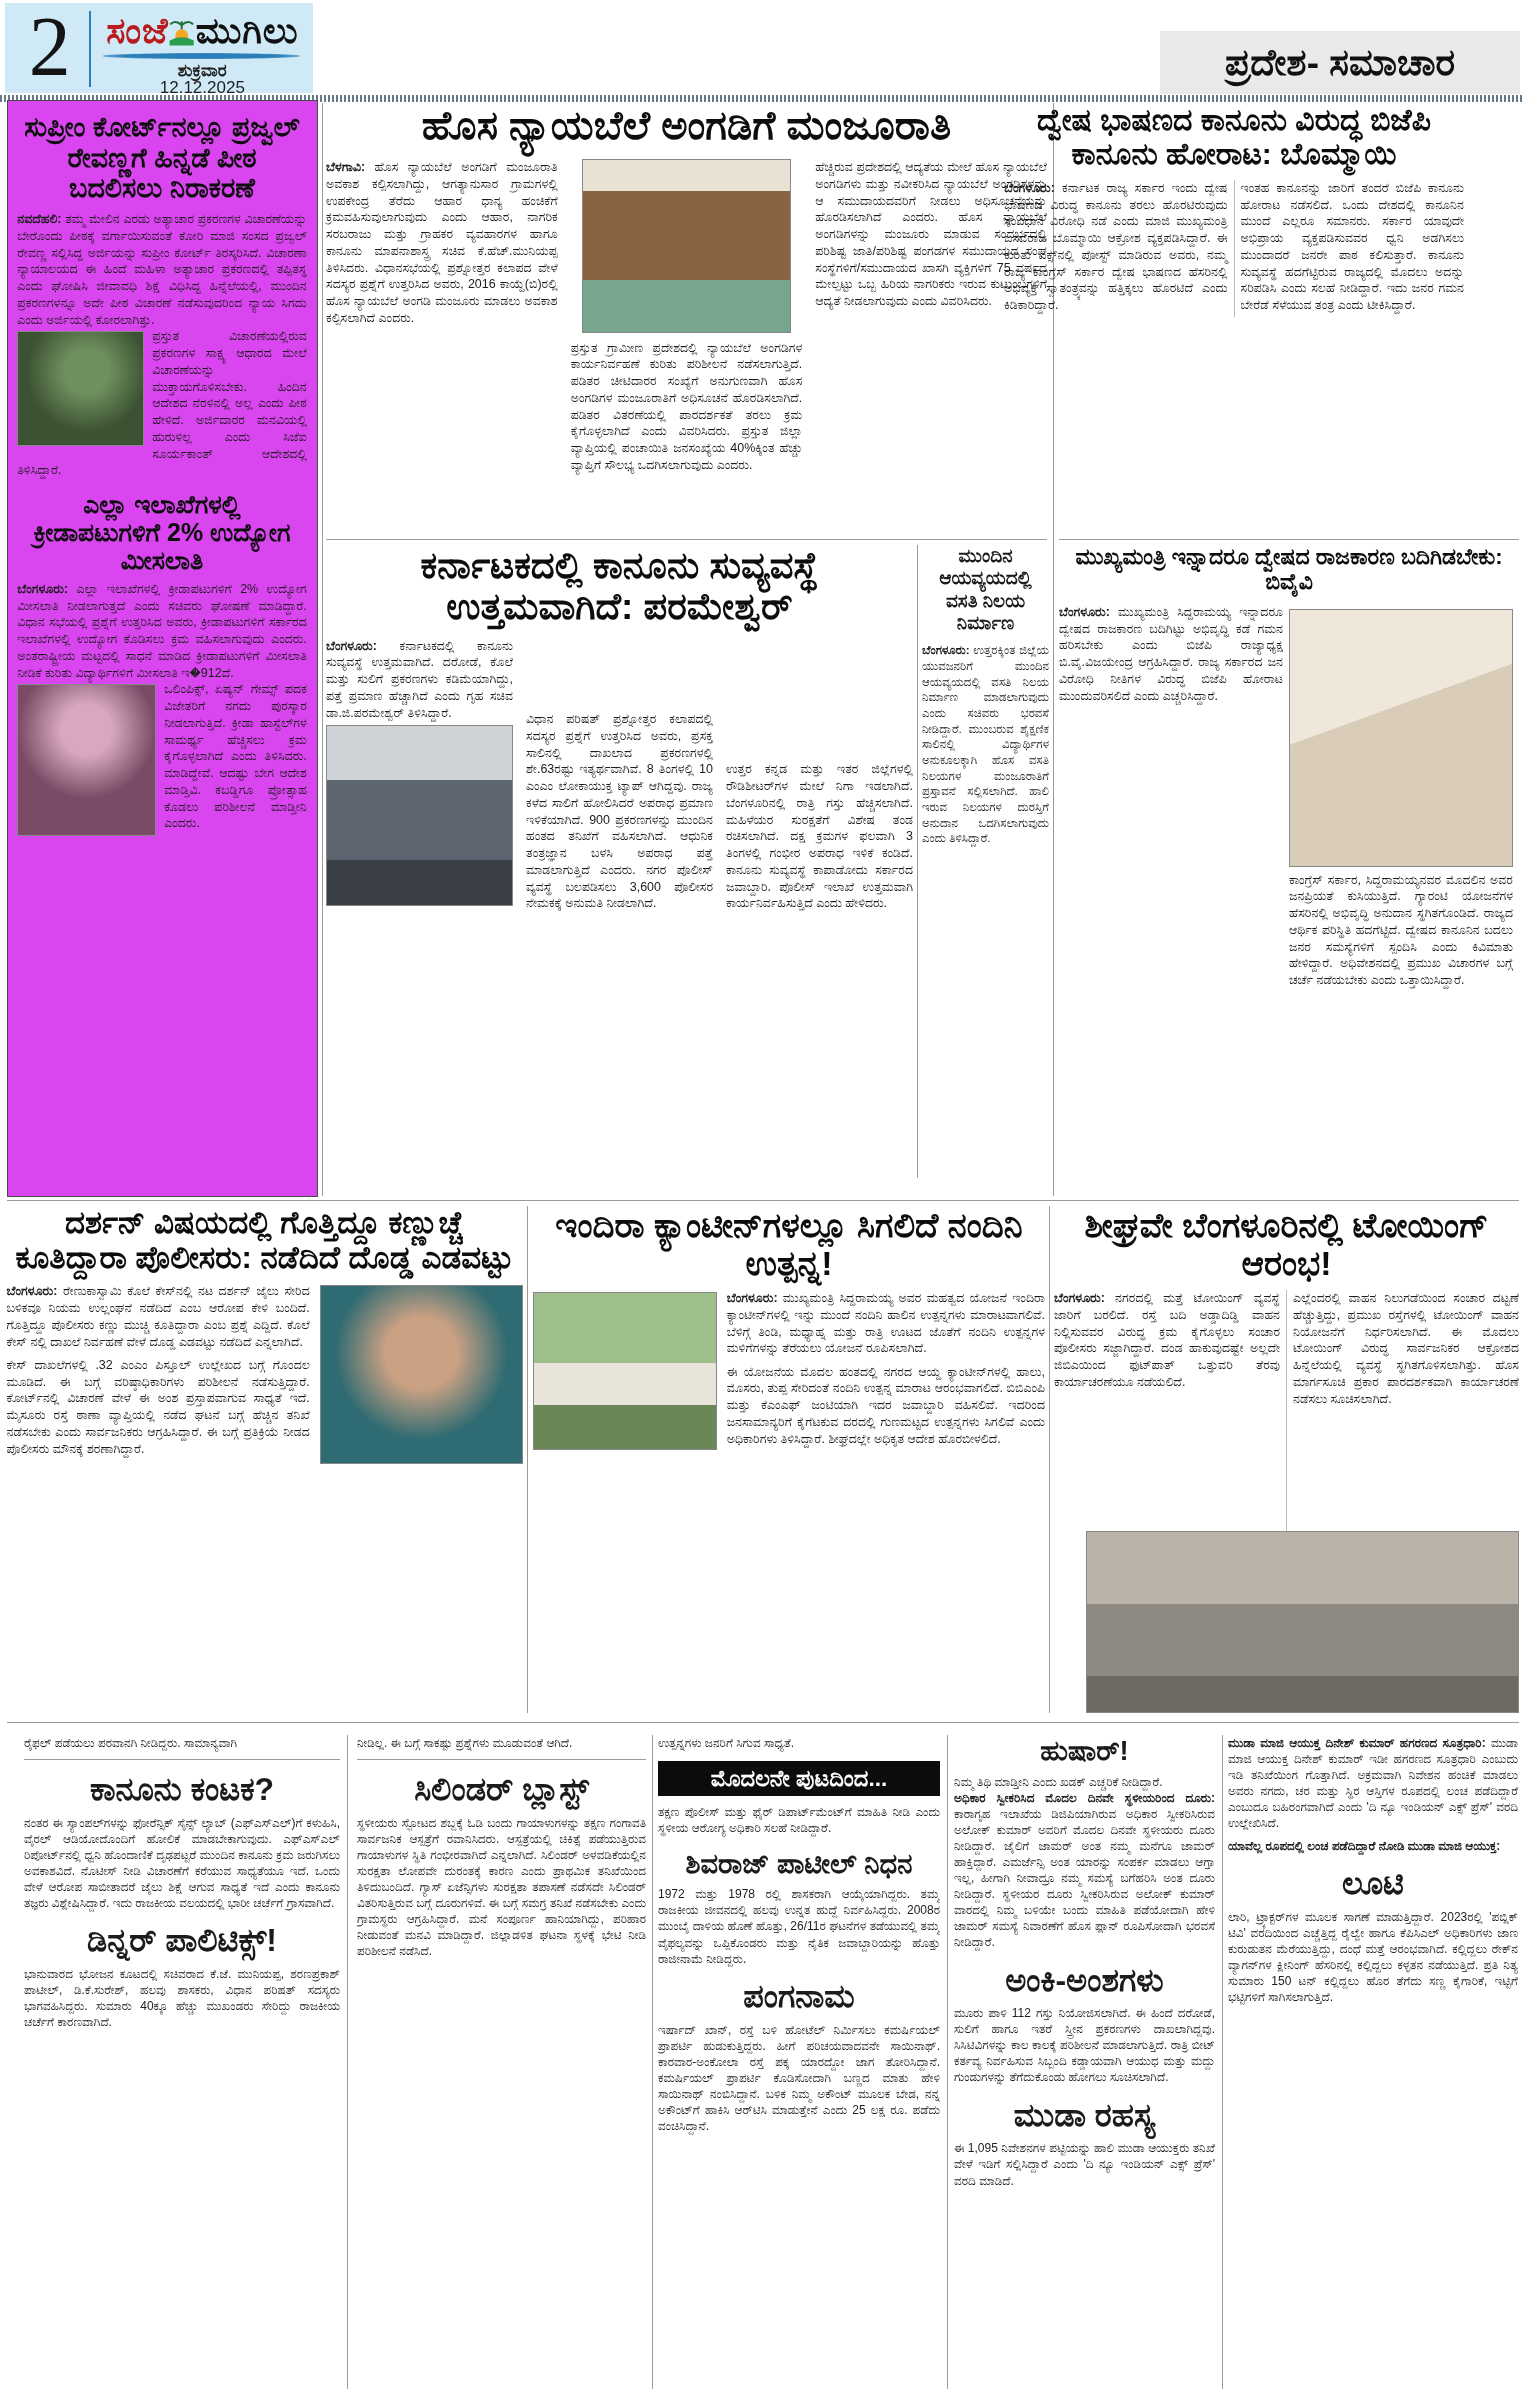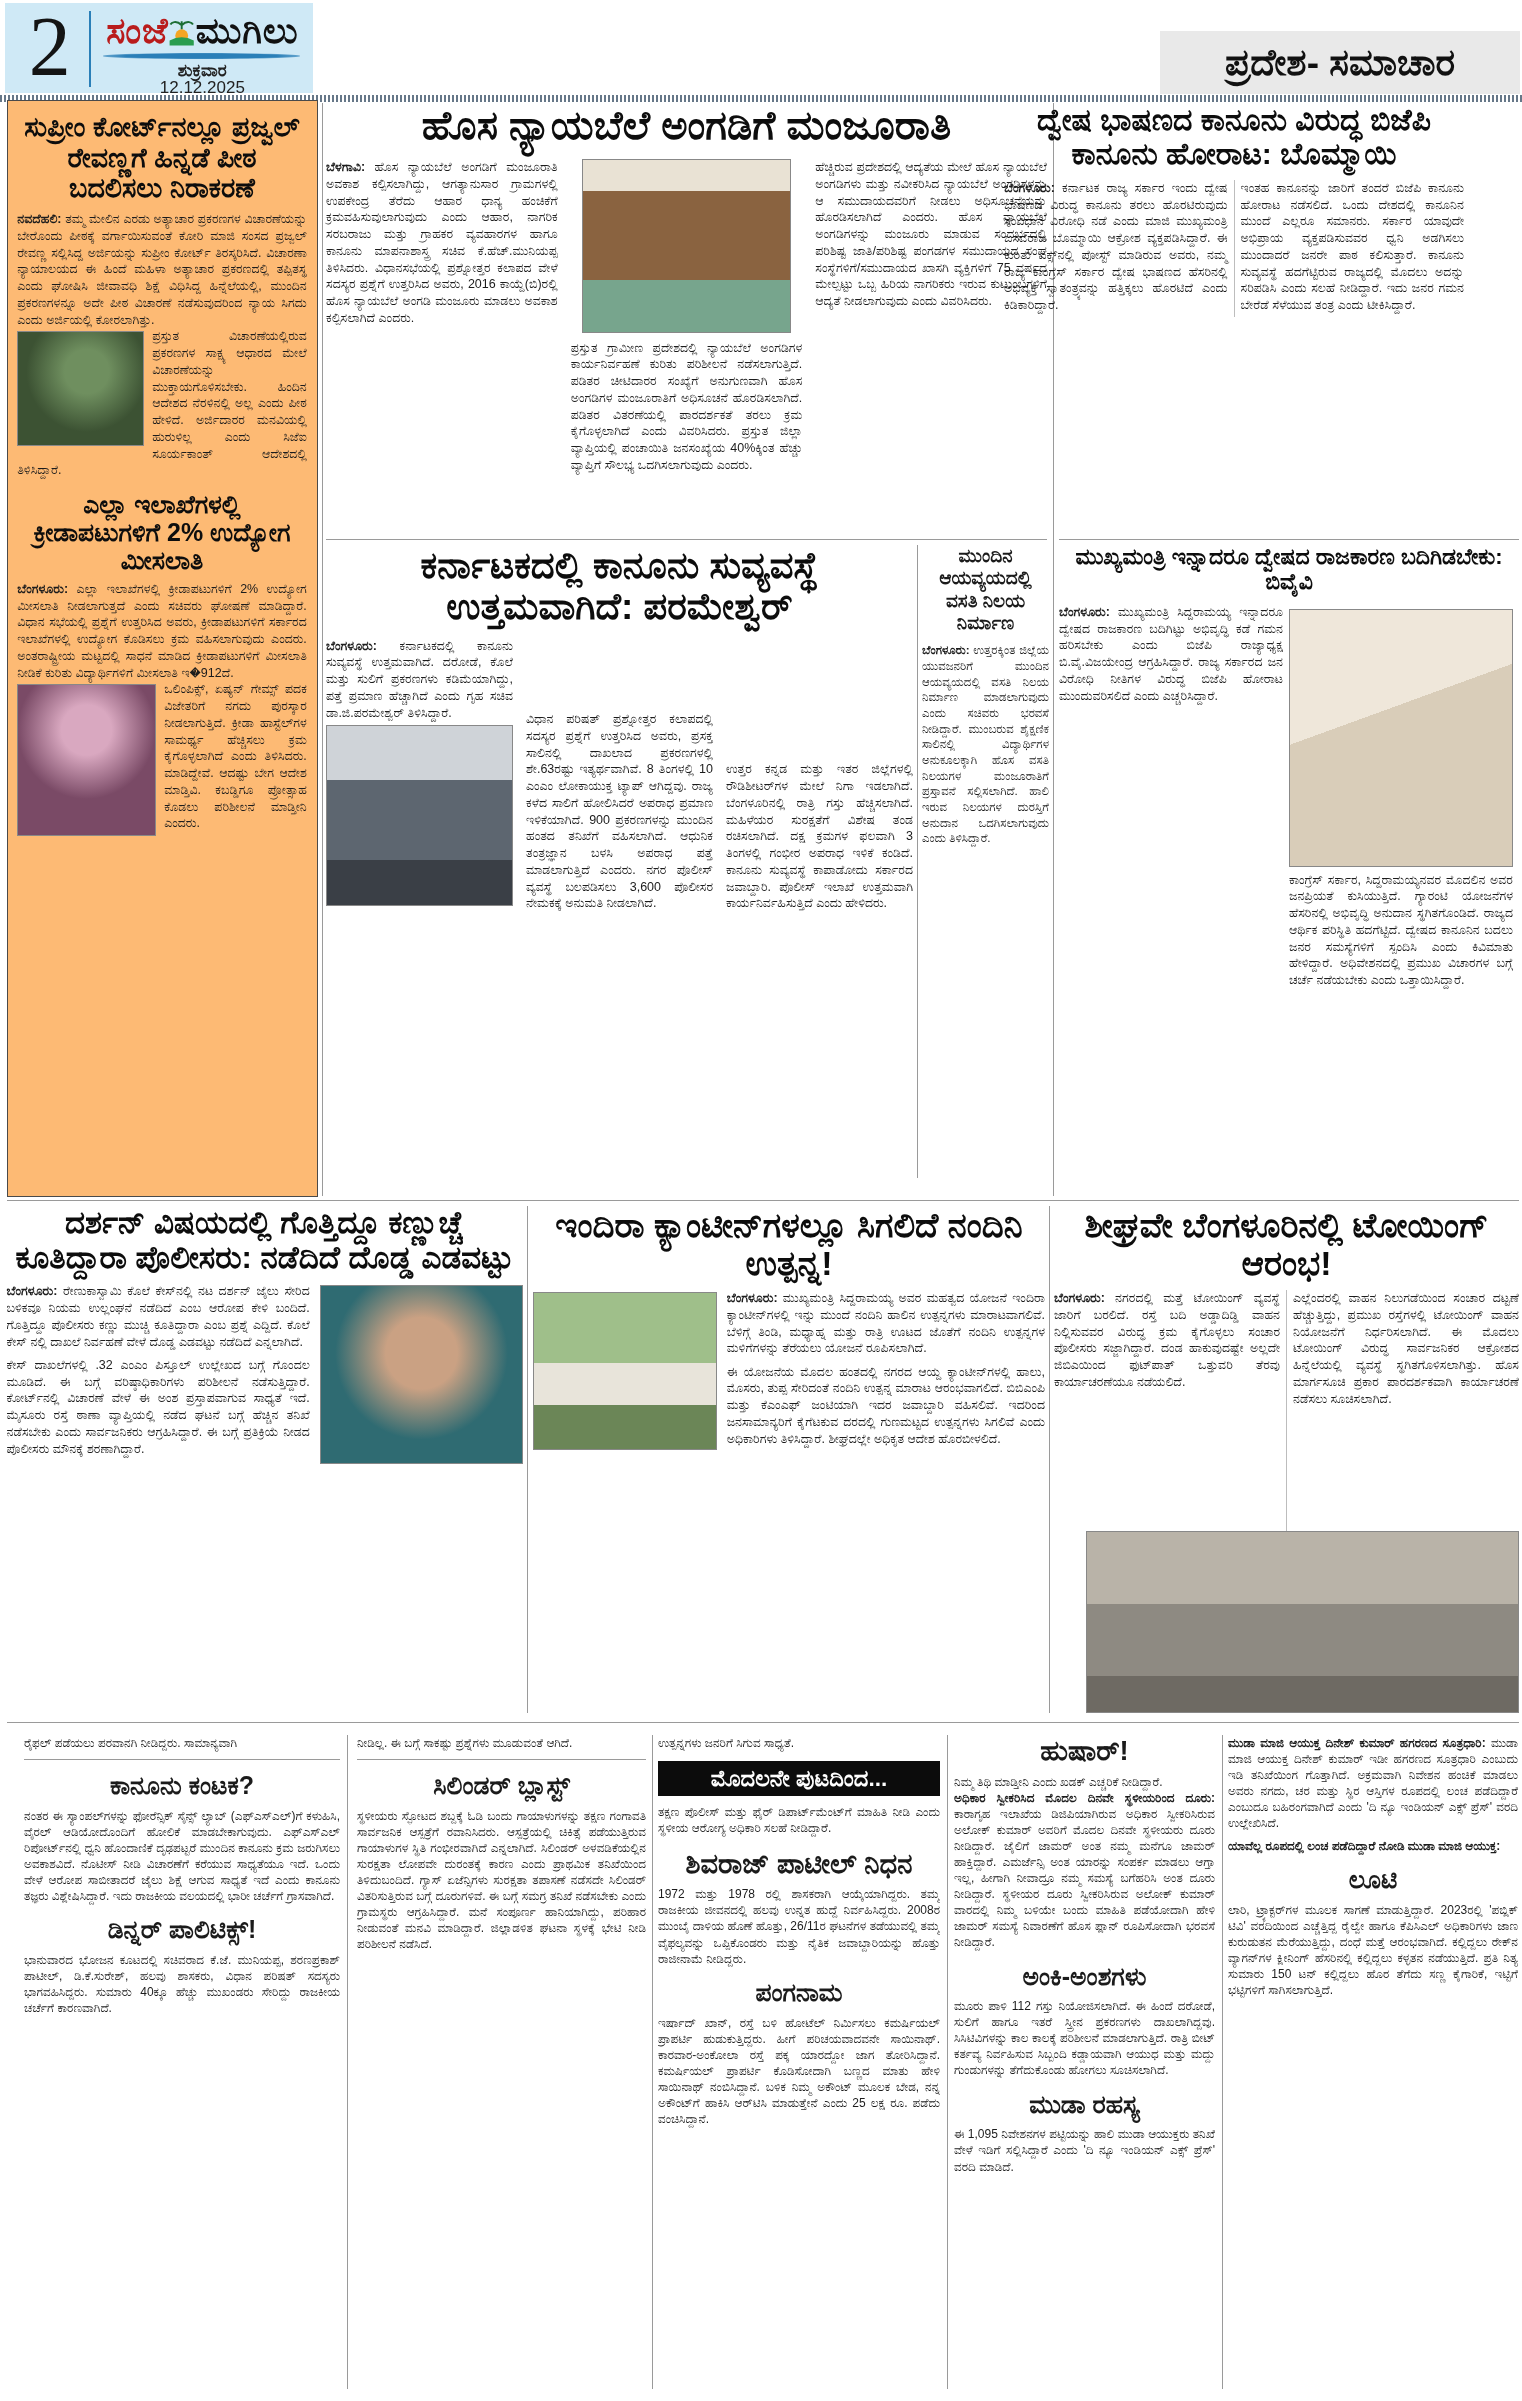--- a/index.html
+++ b/index.html
@@ -24,21 +24,21 @@
   
   .vrule { position:absolute; width:0.8px; background:#9a9a9a; }
   .hruleline { position:absolute; height:0.8px; background:#9a9a9a; }
   .headline { font-weight:bold; color:#0d0d0d; text-align:center; line-height:1.12; }
   .dateline { font-weight:bold; }
   .bodytxt { font-size:12.5px; line-height:1.34; text-align:justify; color:#1c1c1c; }
   .cols2 { column-count:2; column-gap:13px; column-rule:0.8px solid #bdbdbd; }
   .photo { position:relative; border:0.8px solid #888; }
 
   
-  .green-box { position:absolute; left:6.5px; top:100px; width:311px; height:1097px; background:#fdba74; border:0.8px solid #4a4a4a; padding:11.3px 9.7px; }
+  .green-box { position:absolute; left:6.5px; top:100px; width:311px; height:1097px; background:#d946ef; border:0.8px solid #4a4a4a; padding:11.3px 9.7px; }
   .green-box .headline { font-size:27px; }
   .ph-left1 { float:left; width:127px; height:115px; margin:3.2px 8px 3.2px 0;
     background:radial-gradient(circle at 55% 35%,#6f8f5f 0 22%,#3c5233 60%),linear-gradient(160deg,#314a2c,#15241a); }
   .ph-left2 { float:left; width:139px; height:152px; margin:3.2px 8px 3.2px 0;
     background:radial-gradient(circle at 50% 30%,#d9a8c0 0 20%,#7a4a66 55%),linear-gradient(180deg,#2c3b63,#151d33); }
 
   
   .artA { position:absolute; left:326px; top:103px; width:721px; height:431px; }
   .artA .headline { font-size:40px; margin-bottom:11.3px; }
   .artA-cols { position:relative; display:flex; gap:13px; }
@@ -72,21 +72,21 @@
   .ph-canteen { float:left; width:184px; height:158px; margin:1.6px 9.7px 4.8px 0;
     background:linear-gradient(180deg,#9fbf8a 0 45%,#e8e4da 45% 72%,#6b8657 72%); }
   .artG { position:absolute; left:1054px; top:1206px; width:465px; height:507px; }
   .artG .headline { font-size:34px; margin-bottom:8px; }
   .ph-towing { position:absolute; left:32px; bottom:0; width:433px; height:182px;
     background:linear-gradient(180deg,#b9b3a8 0 40%,#8e8a82 40% 80%,#6e6a63 80%),radial-gradient(circle at 78% 35%,#e6c22e 0 9%,transparent 10%),radial-gradient(circle at 30% 60%,#1d1d1f 0 16%,transparent 17%); }
 
   
   .bcol { position:absolute; top:1735px; height:660px; overflow:hidden; }
   .bcol .bodytxt { font-size:12px; }
-  .bhead { font-size:25px; font-weight:bold; text-align:center; margin:11.3px 0 6.5px 0; }
+  .bhead { font-size:32px; font-weight:bold; text-align:center; margin:11.3px 0 6.5px 0; }
   .bhead-big { font-size:27.4px; }
   .banner { background:#0c0c0c; color:#ffffff; font-size:22.6px; font-weight:bold; text-align:center; padding:4.8px 3.2px; margin:9.7px 0 8px 0; }
   .boldlead { font-weight:bold; }
   .c1 { left:24px;  width:316px; }
   .c2 { left:357px; width:289px; }
   .c3 { left:658px; width:282px; }
   .c4 { left:954px; width:261px; }
   .c5 { left:1228px; width:290px; }
   .minirule { width:100%; height:0.8px; background:#9a9a9a; margin:8px 0; }
 </style>

